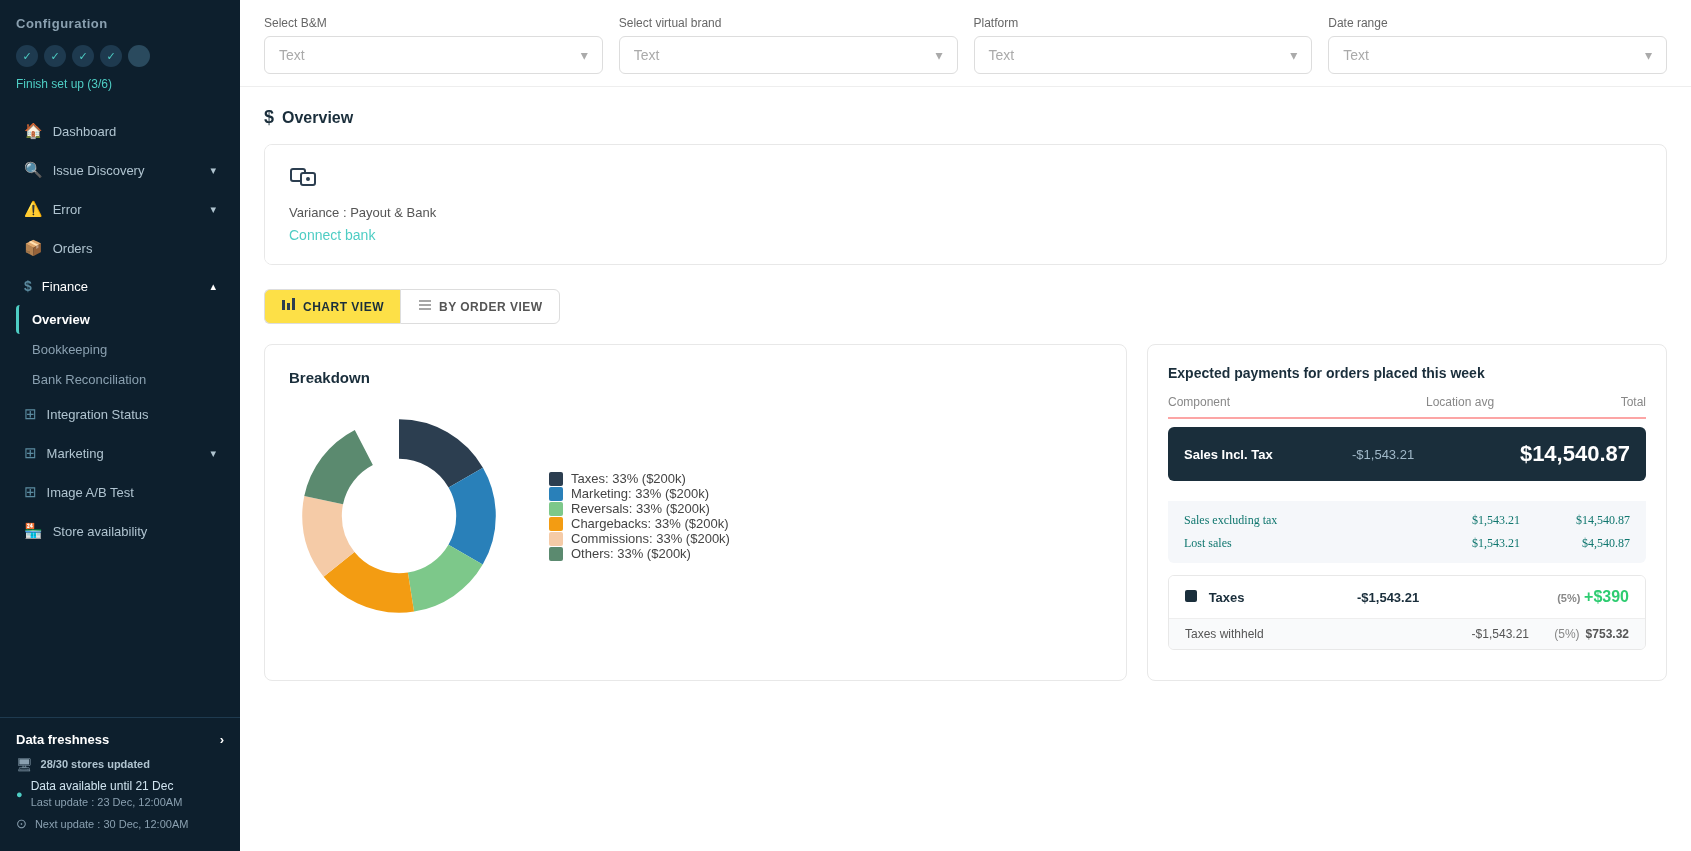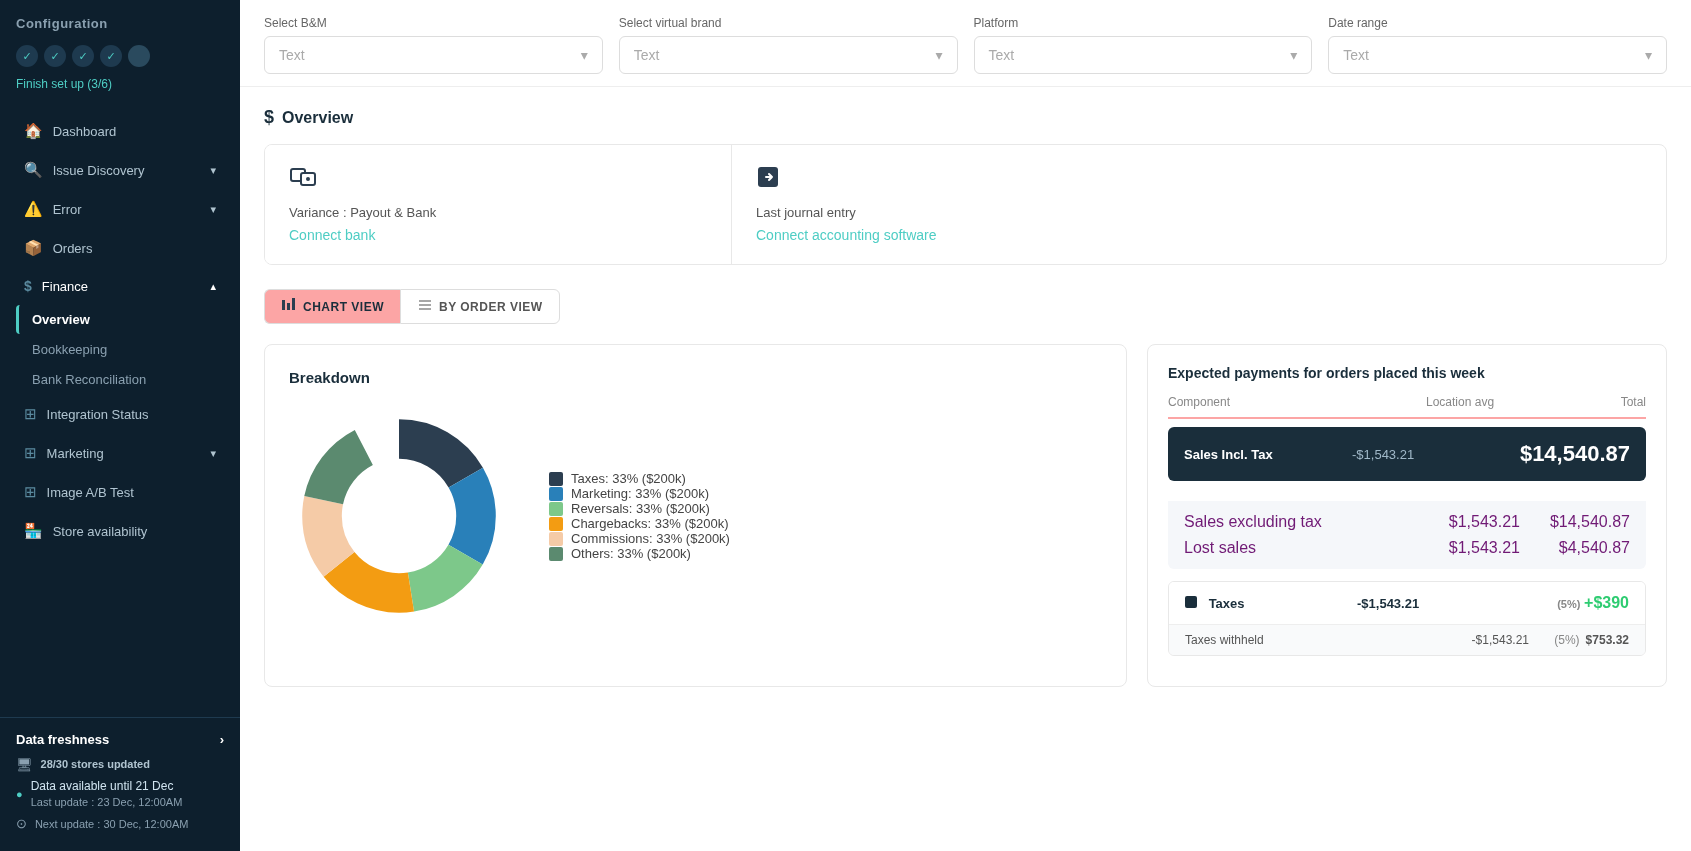--- a/index.html
+++ b/index.html
@@ -202,21 +202,21 @@
       gap: 6px;
       padding: 8px 16px;
       font-size: 12px;
       font-weight: 600;
       letter-spacing: 0.5px;
       cursor: pointer;
       border: 1px solid #ddd;
       background: #fff;
       color: #555;
     }
-    .vt-btn:first-child { border-radius: 6px 0 0 6px; border-right: none; background: #fca5a5; color: #1a2e3b; }
+    .vt-btn:first-child { border-radius: 6px 0 0 6px; border-right: none; background: #fde047; color: #1a2e3b; }
     .vt-btn:last-child { border-radius: 0 6px 6px 0; }
 
     
     .lower-row {
       display: grid;
       grid-template-columns: 1fr 520px;
       gap: 20px;
     }
 
     
@@ -269,23 +269,24 @@
       margin-bottom: 20px;
       color: #fff;
     }
     .ep-main-label { font-size: 13px; font-weight: 700; }
     .ep-main-sub { font-size: 13px; color: #a0b8c8; }
     .ep-main-total { font-size: 22px; font-weight: 800; text-align: right; }
     .ep-sub-rows { background: #f5f7fa; border-radius: 0 0 6px 6px; padding: 8px 16px; margin-bottom: 12px; }
     .ep-sub-row {
       display: grid;
       grid-template-columns: 1fr 110px 110px;
-      font-size: 16px;
-      color: #701a75;
+      font-size: 12px;
+      color: #0f766e;
       padding: 4px 0;
+      font-family: Liberation Serif, serif;
     }
     .ep-sub-row-val { text-align: right; }
 
     .ep-section {
       border: 1px solid #e8e8e8;
       border-radius: 6px;
       overflow: hidden;
       margin-bottom: 10px;
     }
     .ep-section-header {
@@ -443,30 +444,20 @@
       <div class="ov-card">
         <div class="ov-card-icon">
           <svg width="28" height="24" viewBox="0 0 28 24" fill="none">
             <rect x="2" y="4" width="14" height="12" rx="2" stroke="#2c3e50" stroke-width="2" fill="none"></rect>
             <rect x="12" y="8" width="14" height="12" rx="2" stroke="#2c3e50" stroke-width="2" fill="white"></rect>
             <circle cx="19" cy="14" r="2" fill="#2c3e50"></circle>
           </svg>
         </div>
         <div class="ov-card-label">Variance : Payout &amp; Bank</div>
         <a class="ov-card-link">Connect bank</a>
-      </div>
-      <div class="ov-card">
-        <div class="ov-card-icon">
-          <svg width="28" height="24" viewBox="0 0 28 24" fill="none">
-            <rect x="2" y="2" width="20" height="20" rx="3" fill="#2c3e50"></rect>
-            <path d="M10 12 L16 12 M13 9 L16 12 L13 15" stroke="white" stroke-width="2" fill="none" stroke-linecap="round" stroke-linejoin="round"></path>
-          </svg>
-        </div>
-        <div class="ov-card-label">Last journal entry</div>
-        <a class="ov-card-link">Connect accounting software</a>
       </div>
     </div>
 
 
     <div class="view-toggle">
       <button class="vt-btn">
         <span>
           <svg width="16" height="14" viewBox="0 0 16 14">
               <rect x="1" y="2" width="3" height="10" fill="#2c3e50"></rect>
               <rect x="6" y="5" width="3" height="7" fill="#2c3e50"></rect>

